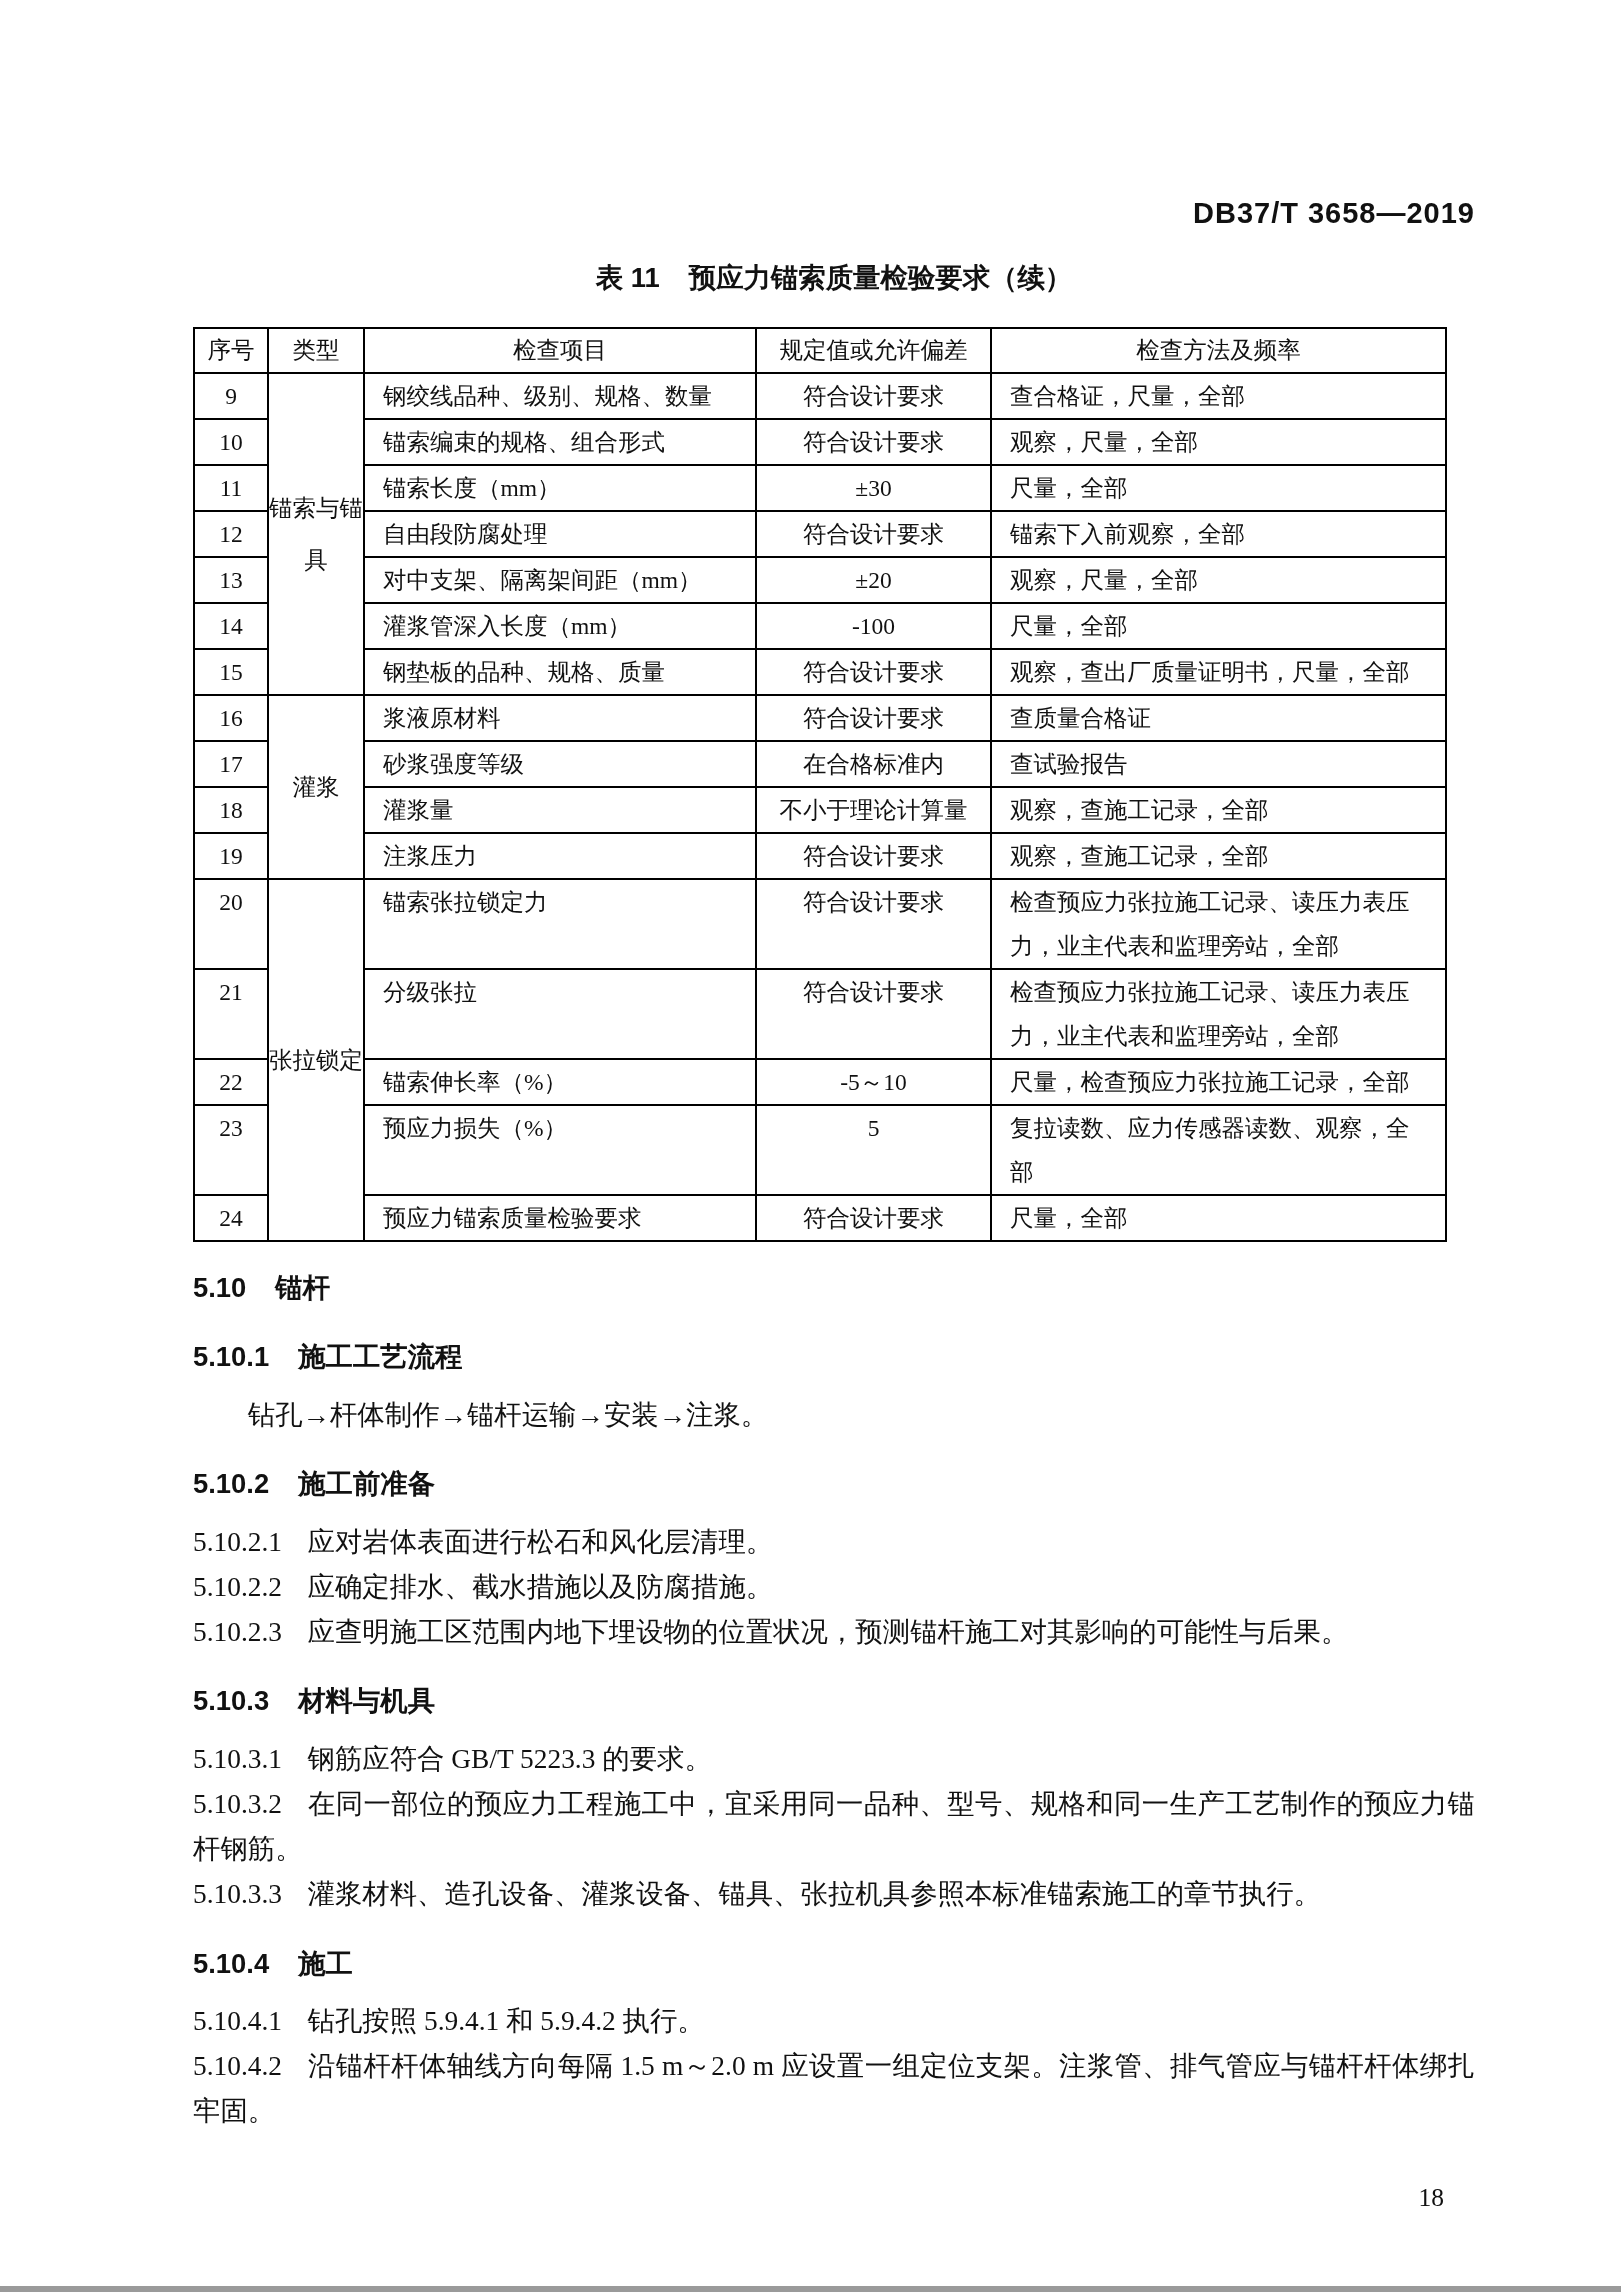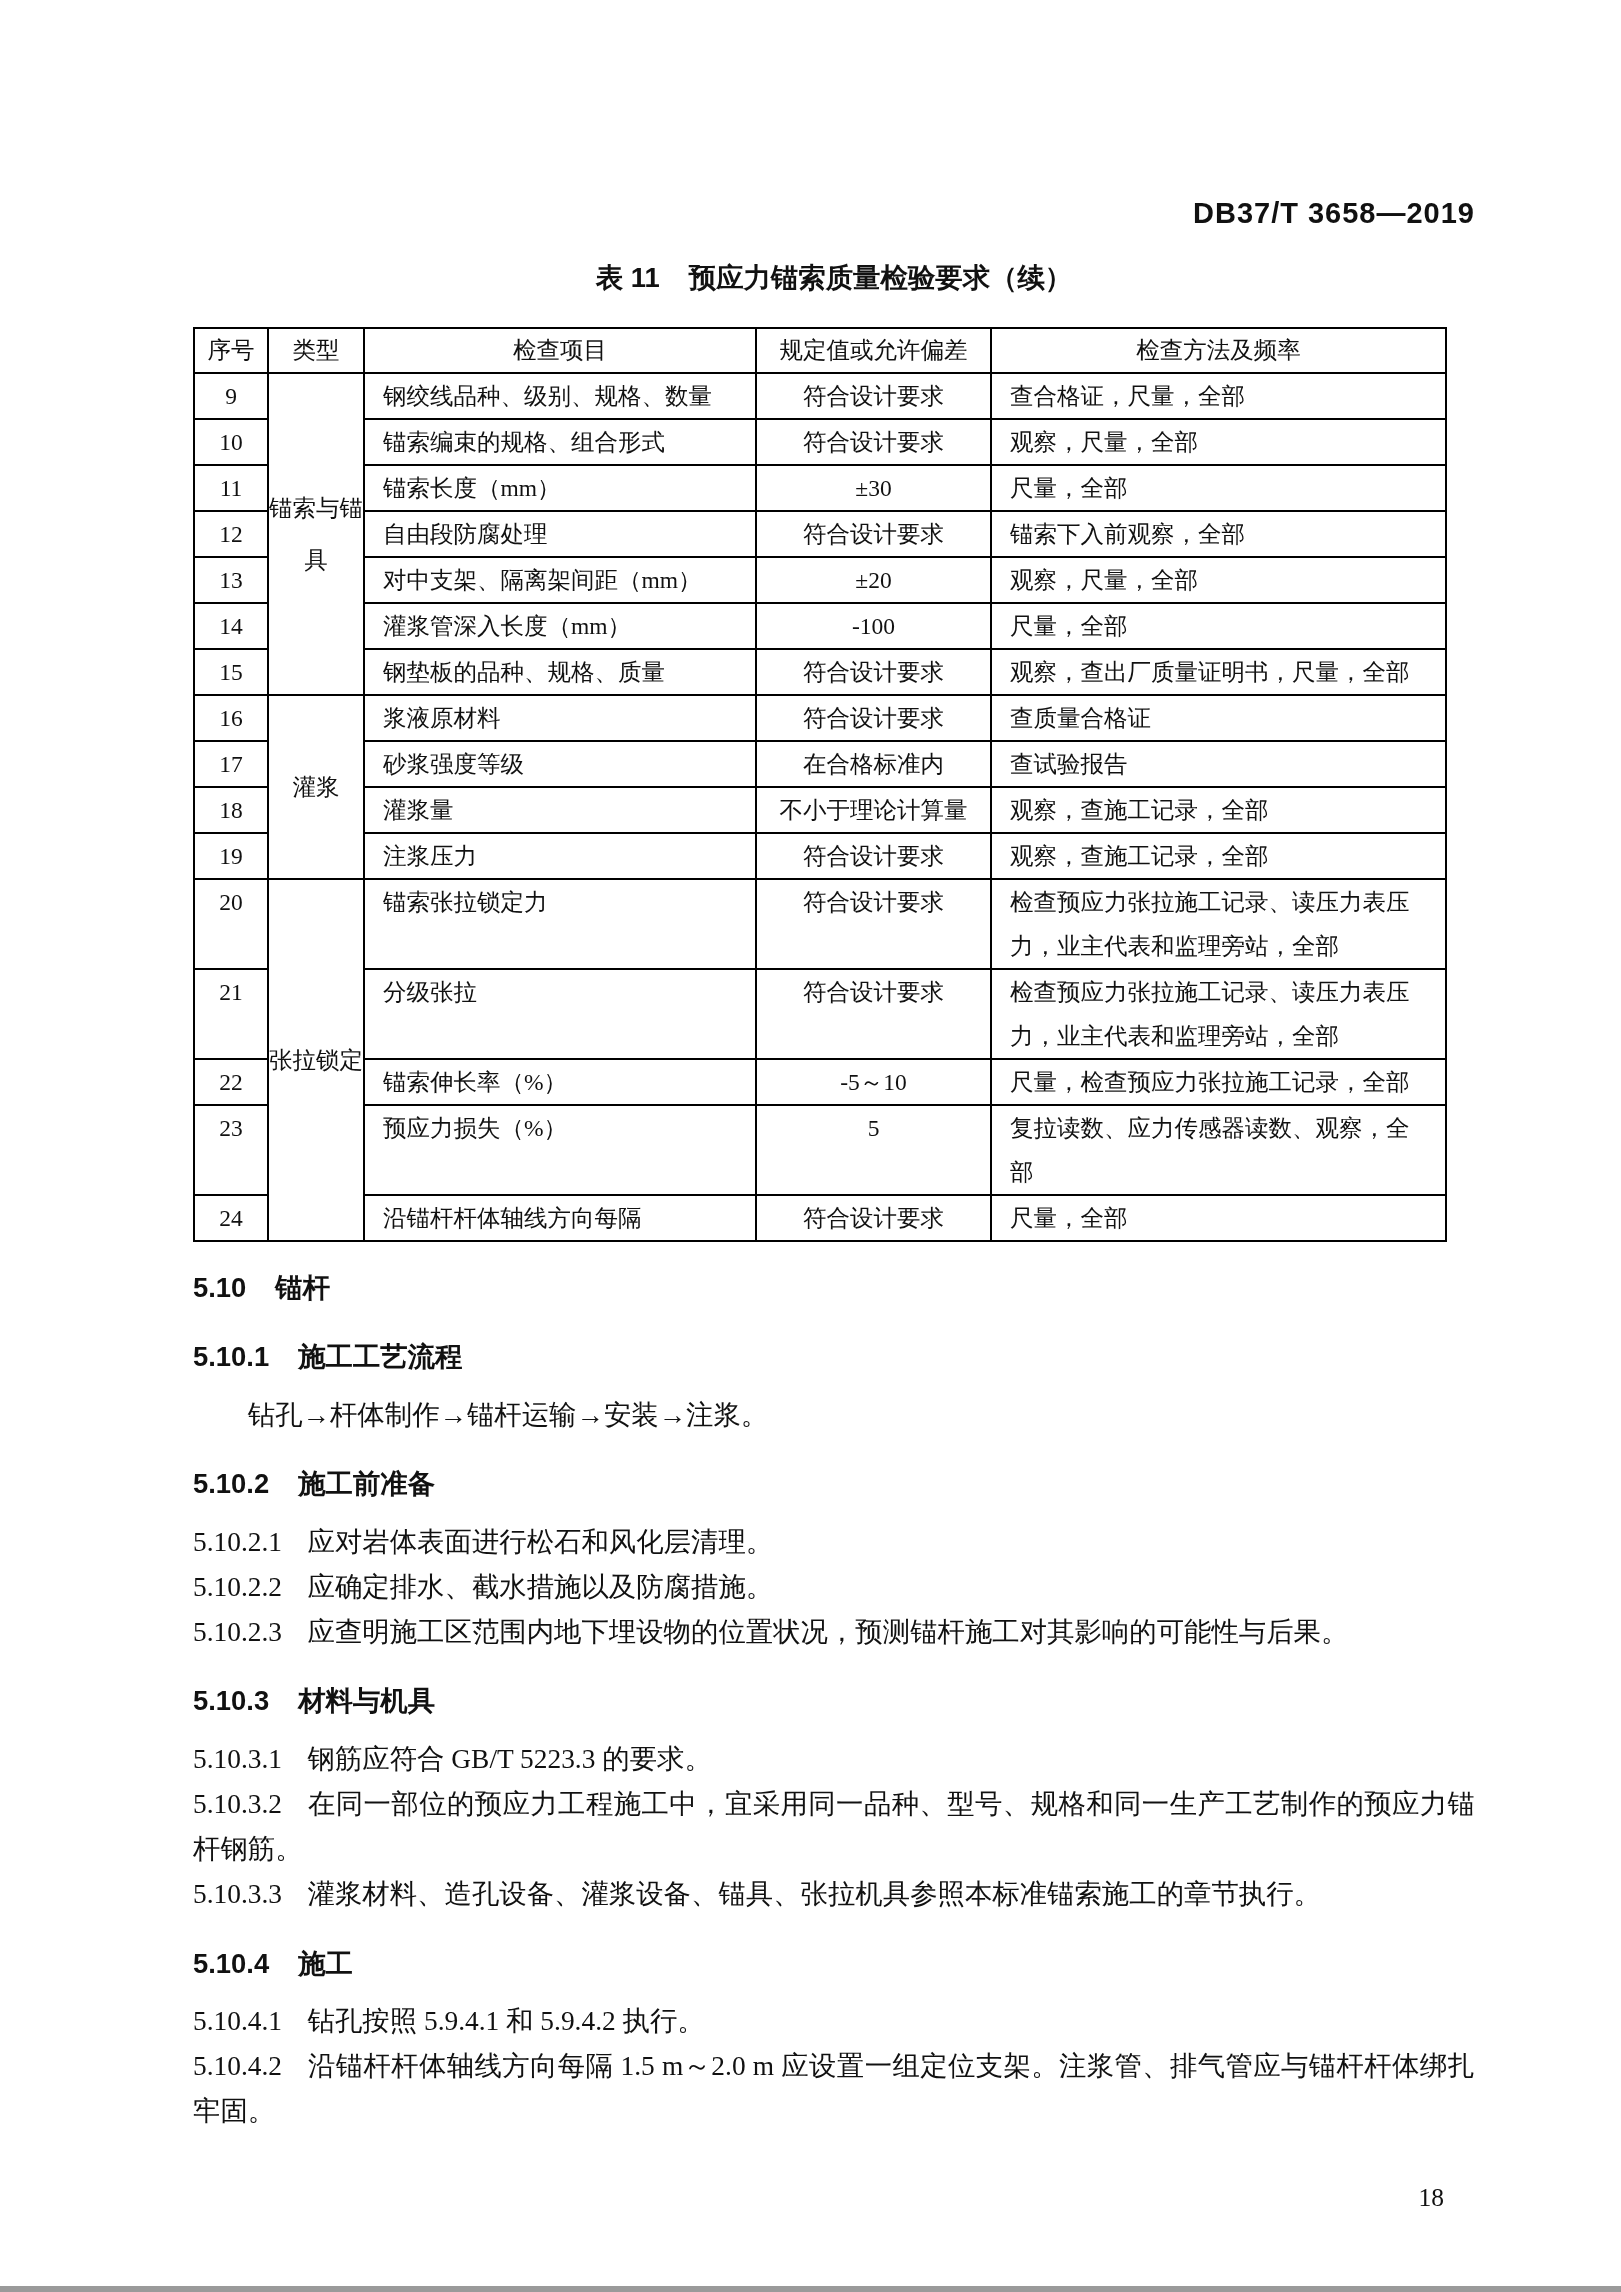--- a/index.html
+++ b/index.html
@@ -222,21 +222,21 @@
           <td class="cell-method">尺量，检查预应力张拉施工记录，全部</td>
         </tr>
         <tr>
           <td class="cell-no">23</td>
           <td class="cell-item">预应力损失（%）</td>
           <td class="cell-spec">5</td>
           <td class="cell-method">复拉读数、应力传感器读数、观察，全部</td>
         </tr>
         <tr>
           <td class="cell-no">24</td>
-          <td class="cell-item">沿锚杆杆体轴线方向每隔</td>
+          <td class="cell-item">预应力锚索质量检验要求</td>
           <td class="cell-spec">符合设计要求</td>
           <td class="cell-method">尺量，全部</td>
         </tr>
       </tbody>
   </table>
 
   <div id="sections">
       <p class="sec-heading"><span class="num">5.10</span><span>锚杆</span></p>
       <p class="sec-heading"><span class="num">5.10.1</span><span>施工工艺流程</span></p>
       <p class="sec-flow"><span>钻孔→杆体制作→锚杆运输→安装→注浆。</span></p>

